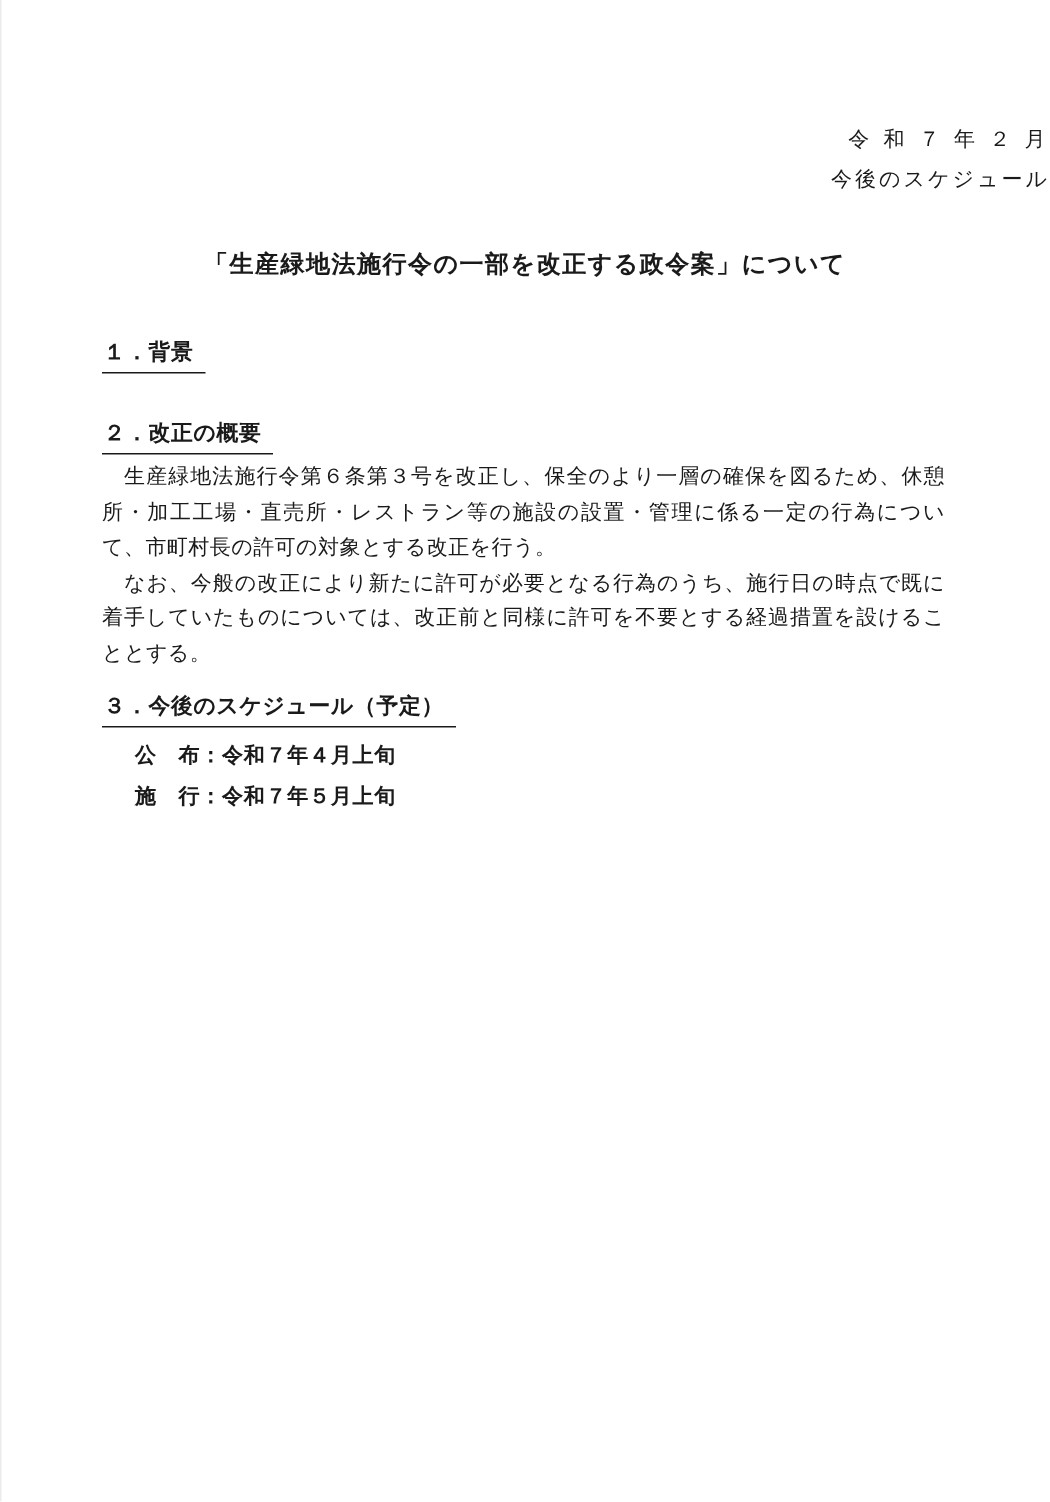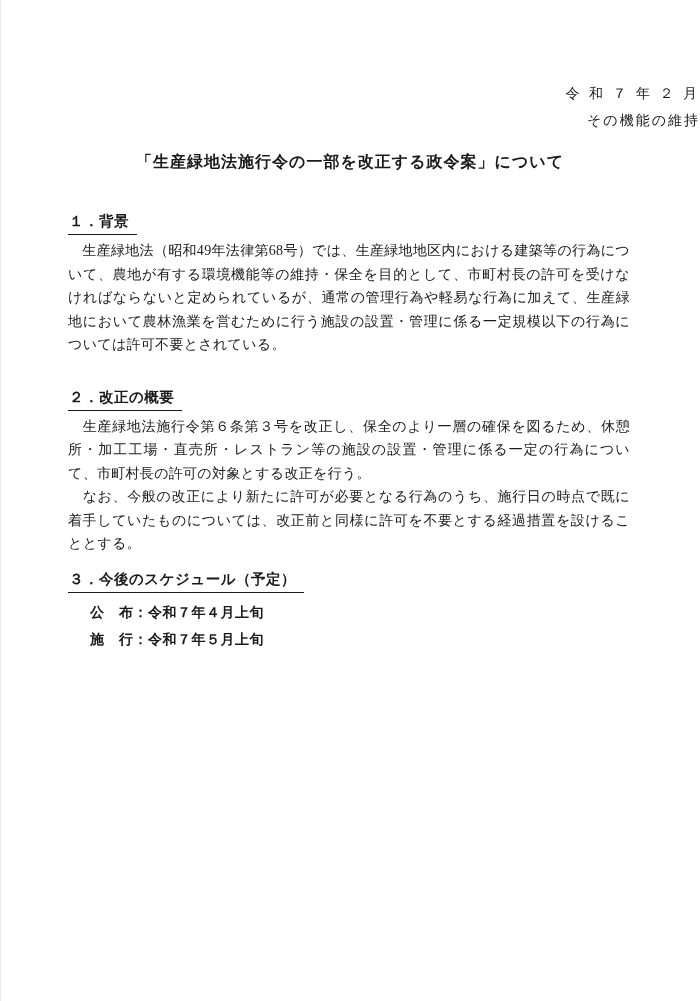--- a/index.html
+++ b/index.html
@@ -32,21 +32,21 @@
     line-height: 27px;
   }
   .doc-header .date {
     letter-spacing: 3px;
   }
   .doc-header .org {
     letter-spacing: 2px;
   }
 
   .doc-title {
-    margin-top: 18px;
+    margin-top: 32px;
     text-align: center;
     font-family: "Liberation Sans", "DejaVu Sans", sans-serif;
     font-weight: bold;
     font-size: 16px;
     letter-spacing: 1px;
   }
 
   .doc-body {
     padding: 0 70px 0 68px;
   }
@@ -92,32 +92,31 @@
     font-weight: bold;
   }
 </style>
 </head>
 <body>
 
 <div class="page-edge"></div>
 
 <div class="doc-header">
   <div class="date">令 和 ７ 年 ２ 月</div>
-  <div class="org">その機能の維持</div>
+  <div class="org">今後のスケジュール</div>
 </div>
 
 <h1 class="doc-title">「生産緑地法施行令の一部を改正する政令案」について</h1>
 
 <div class="doc-body">
 
   <section class="section section-1">
     <h2 class="section-heading">
       <span class="heading-text">１．背景</span>
     </h2>
-    <p>　生産緑地法（昭和49年法律第68号）では、生産緑地地区内における建築等の行為について、農地が有する環境機能等の維持・保全を目的として、市町村長の許可を受けなければならないと定められているが、通常の管理行為や軽易な行為に加えて、生産緑地において農林漁業を営むために行う施設の設置・管理に係る一定規模以下の行為については許可不要とされている。</p>
   </section>
 
   <section class="section section-2">
     <h2 class="section-heading">
       <span class="heading-text">２．改正の概要</span>
     </h2>
     <p>　生産緑地法施行令第６条第３号を改正し、保全のより一層の確保を図るため、休憩所・加工工場・直売所・レストラン等の施設の設置・管理に係る一定の行為について、市町村長の許可の対象とする改正を行う。</p>
     <p>　なお、今般の改正により新たに許可が必要となる行為のうち、施行日の時点で既に着手していたものについては、改正前と同様に許可を不要とする経過措置を設けることとする。</p>
   </section>
 

